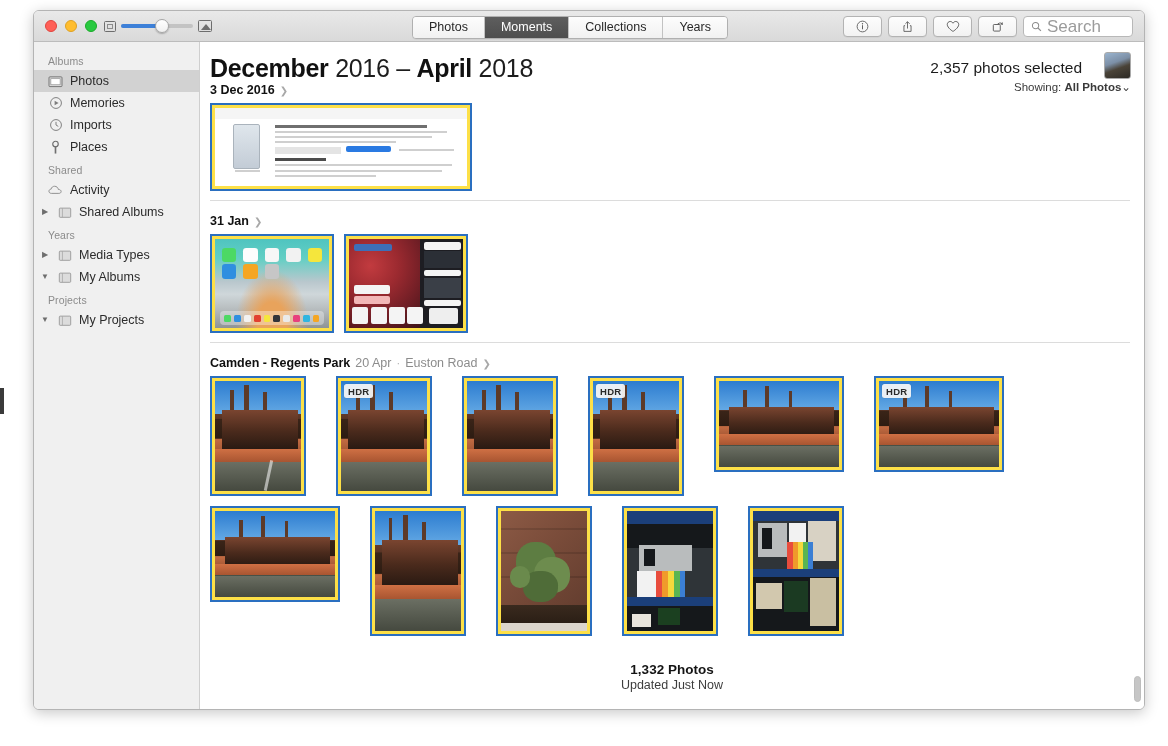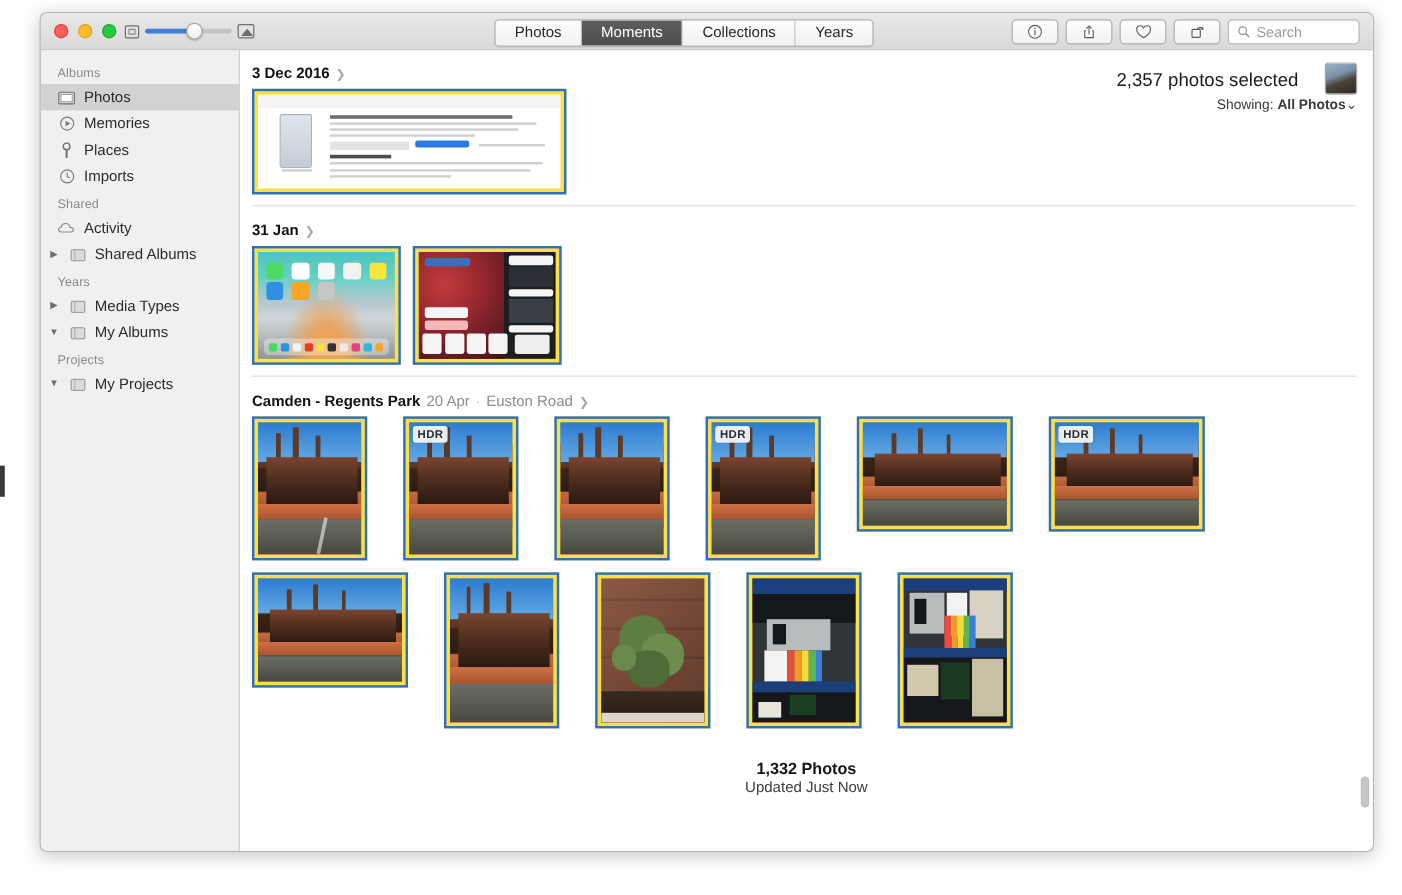--- a/index.html
+++ b/index.html
@@ -90,21 +90,21 @@
     background: linear-gradient(#fdfdfd,#f2f2f2);
     border: 1px solid #b3b3b3;
     display:flex; align-items:center; justify-content:center;
     box-shadow: 0 0.5px 0.5px rgba(0,0,0,0.07);
   }
   .searchbox {
     width: 110px; height: 21px; border-radius: 4px;
     background: #ffffff; border: 1px solid #b8b8b8;
     display:flex; align-items:center; gap:5px; padding-left:7px;
   }
-  .searchbox span.ph { font-size: 12px; color: #9b9b9b; }
+  .searchbox span.ph { font-size: 17px; color: #9b9b9b; }
 
   
   #body { display: flex; height: 669px; }
 
   
   #sidebar {
     width: 166px; background: #f0f0f0;
     border-right: 1px solid #cfcfcf;
     padding-top: 7px; font-size: 12.5px; color: #2c2c2c;
     position: relative;
@@ -348,38 +348,38 @@
             <circle cx="8" cy="8" r="6.2" fill="none" stroke="#7d7d7d" stroke-width="1.1"></circle>
             <path d="M6.4 5.3 L11 8 L6.4 10.7 Z" fill="#7d7d7d"></path>
           </svg>
         </span>
         <span class="lbl">Memories</span>
       </div>
 
 
       <div class="sb-item">
         <span class="ico">
+          <svg width="14" height="14" viewBox="0 0 16 16">
+            <circle cx="8" cy="8" r="6.2" fill="none" stroke="#7d7d7d" stroke-width="1.1"></circle>
+            <path d="M8 4.4 V8 L10.6 9.6" fill="none" stroke="#7d7d7d" stroke-width="1.1"></path>
+          </svg>
+        </span>
+        <span class="lbl">Imports</span>
+      </div>
+
+      <div class="sb-item">
+        <span class="ico">
           <svg width="11" height="15" viewBox="0 0 12 16">
             <circle cx="6" cy="4.2" r="3" fill="none" stroke="#6f6f6f" stroke-width="1.3"></circle>
             <rect x="5.1" y="6.6" width="1.8" height="8" fill="#6f6f6f"></rect>
           </svg>
         </span>
         <span class="lbl">Places</span>
       </div>
 
-      <div class="sb-item">
-        <span class="ico">
-          <svg width="14" height="14" viewBox="0 0 16 16">
-            <circle cx="8" cy="8" r="6.2" fill="none" stroke="#7d7d7d" stroke-width="1.1"></circle>
-            <path d="M8 4.4 V8 L10.6 9.6" fill="none" stroke="#7d7d7d" stroke-width="1.1"></path>
-          </svg>
-        </span>
-        <span class="lbl">Imports</span>
-      </div>
-
       <div class="sb-header">Shared</div>
 
       <div class="sb-item">
         <span class="ico">
           <svg width="15" height="12" viewBox="0 0 16 12">
             <path d="M3.6 9.6 C1.9 9.6 1 8.5 1 7.3 C1 6.1 2 5.1 3.3 5.1 C3.6 3.2 5.2 2 7 2 C9.2 2 10.8 3.6 11 5.4 C12.6 5.4 14 6.3 14 7.6 C14 8.8 13 9.6 11.6 9.6 Z" fill="none" stroke="#8b8b8b" stroke-width="1"></path>
           </svg>
         </span>
         <span class="lbl">Activity</span>
       </div>
@@ -429,20 +429,27 @@
             <rect x="4.5" y="2" width="0.9" height="10.5" fill="#a8a8a8"></rect>
           </svg>
         </span>
         <span class="lbl">My Projects</span>
       </div>
     </div>
 
     <div id="main">
 
       <div class="main-header">
+        <div class="big-title">
+          <span class="bold">December</span>
+          <span class="light-t">2016</span>
+          <span class="light-t">–</span>
+          <span class="bold">April</span>
+          <span class="light-t">2018</span>
+        </div>
 
         <div class="sel-count">2,357 photos selected</div>
         <div class="sel-thumb"></div>
         <div class="showing">
           <span>Showing:</span>
           <b>All Photos</b><span>⌄</span>
         </div>
       </div>
 
       <div class="scroll-area">

